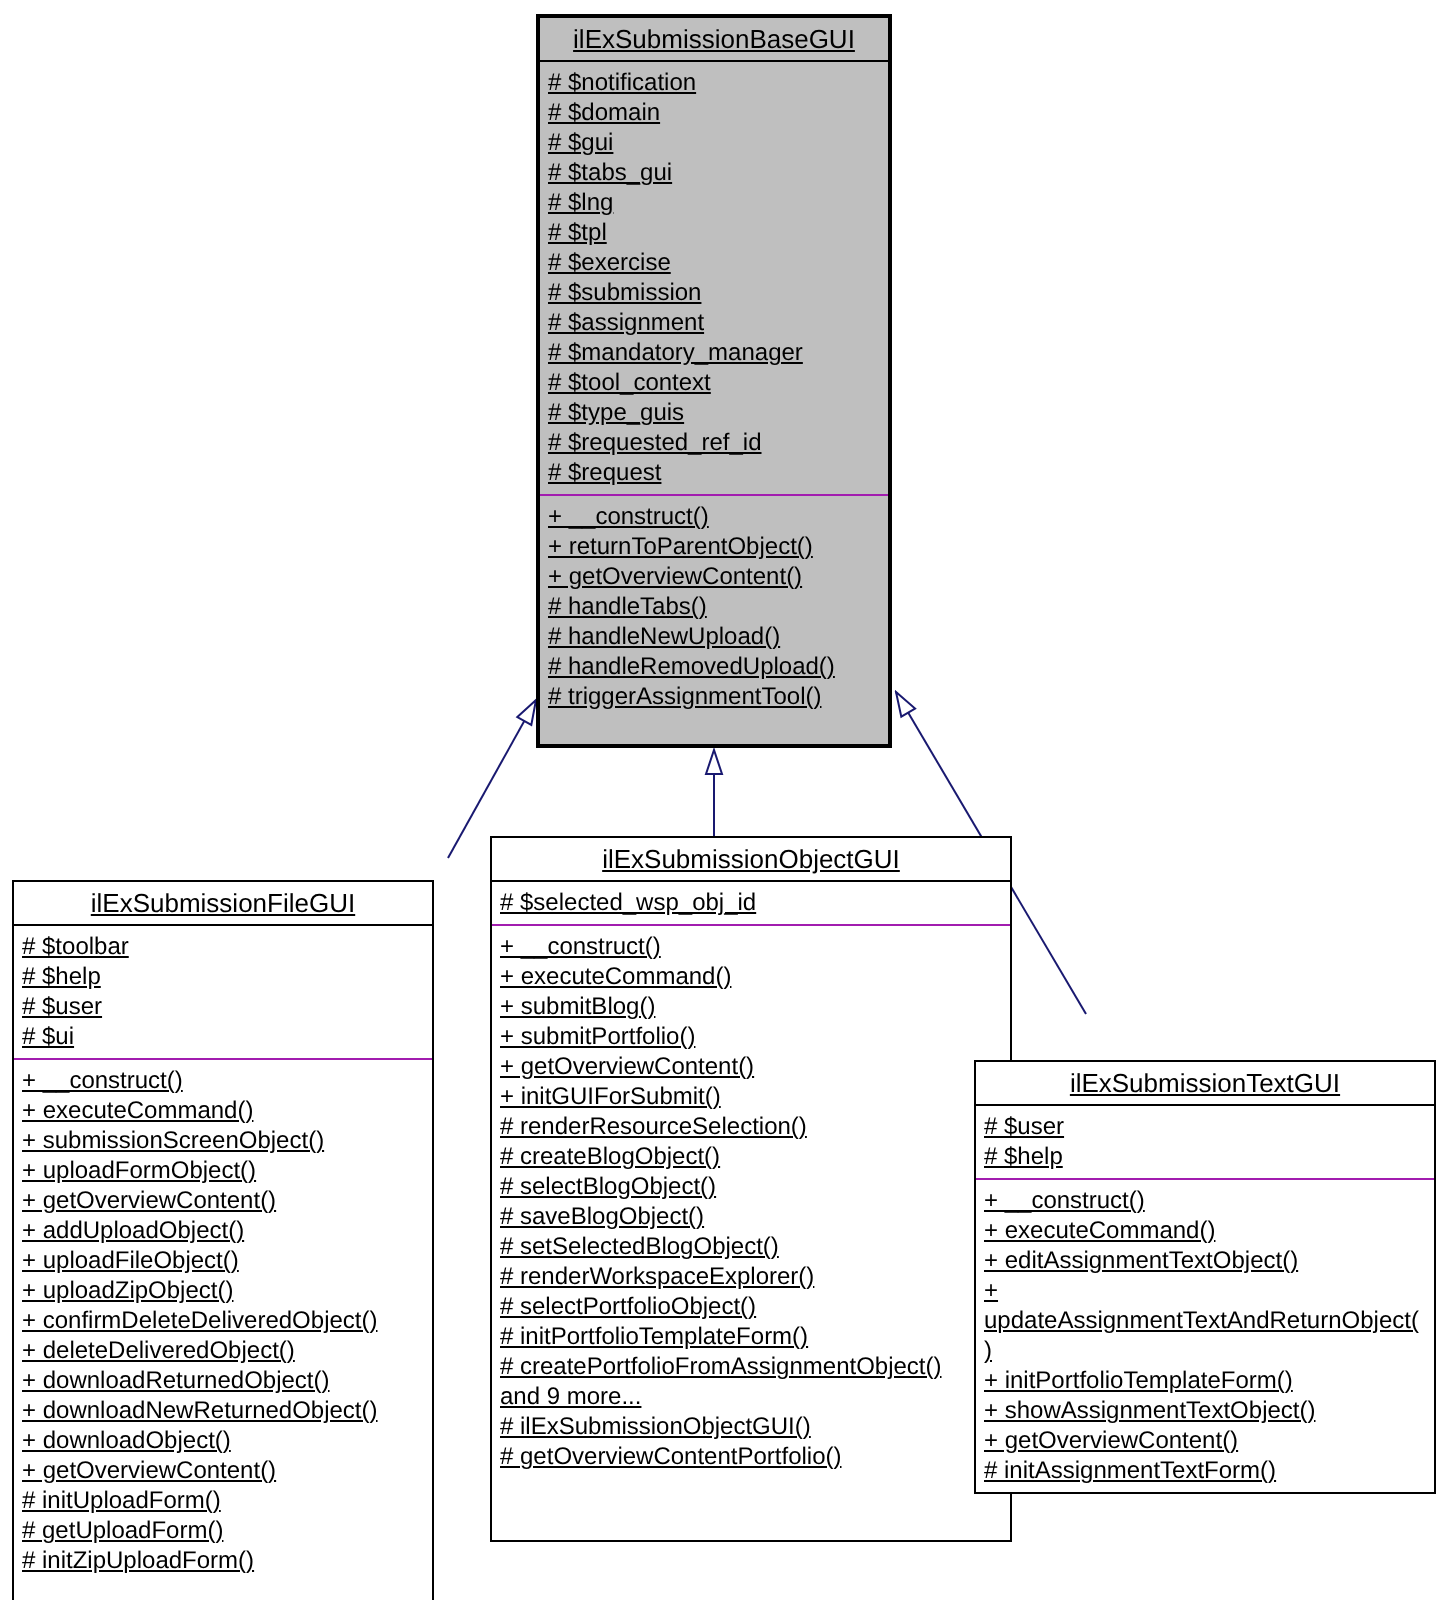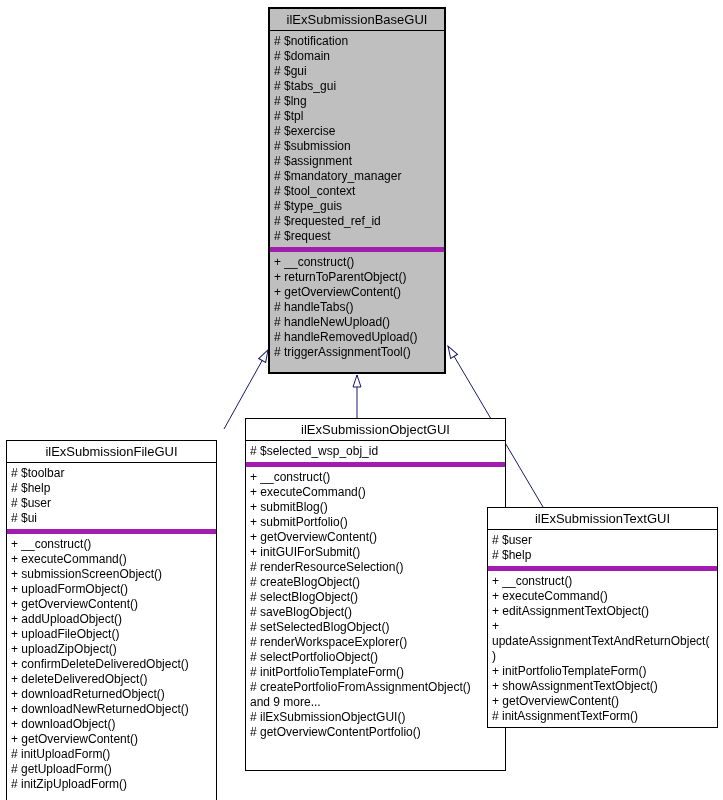--- a/index.html
+++ b/index.html
@@ -11,33 +11,34 @@
     color: #000000;
     background: #ffffff;
     overflow: hidden;
   }
   svg.arrows { position: absolute; left: 0; top: 0; }
   .uml-class {
     position: absolute;
     background: #ffffff;
     border: 1px solid #000000;
     box-sizing: border-box;
+    text-decoration: underline;
   }
   .uml-class.base { border-width: 2px; }
   .uml-title {
     text-align: center;
     font-size: 13px;
     line-height: 21px;
     height: 21px;
     border-bottom: 1px solid #000000;
     white-space: nowrap;
     overflow: hidden;
   }
   .uml-section { padding: 3px 4px 3px 4px; }
-  .uml-section.attrs { border-bottom: 5px solid #a21caf; }
+  .uml-section.attrs { border-bottom: 1px solid #a21caf; }
   .uml-line {
     font-size: 12px;
     line-height: 15px;
     overflow-wrap: anywhere;
     word-break: break-word;
   }
   
   .uml-class.base   { left: 268px; top: 7px;   width: 178px; min-height: 367px; }
   .uml-class.file   { left: 6px;   top: 440px; width: 211px; min-height: 364px; }
   .uml-class.object { left: 245px; top: 418px; width: 261px; min-height: 353px; }
@@ -134,21 +135,21 @@
         <div class="uml-line"># setSelectedBlogObject()</div>
         <div class="uml-line"># renderWorkspaceExplorer()</div>
         <div class="uml-line"># selectPortfolioObject()</div>
         <div class="uml-line"># initPortfolioTemplateForm()</div>
         <div class="uml-line"># createPortfolioFromAssignmentObject()</div>
         <div class="uml-line">and 9 more...</div>
         <div class="uml-line"># ilExSubmissionObjectGUI()</div>
         <div class="uml-line"># getOverviewContentPortfolio()</div>
       </div>
     </div>
-  <div class="uml-class text" style="background: rgb(255, 255, 255); border-color: rgb(0, 0, 0);">
+  <div class="uml-class text" style="background: rgb(255, 255, 255); border-color: rgb(0, 0, 0); margin-top: 23px;">
       <div class="uml-title">ilExSubmissionTextGUI</div>
       <div class="uml-section attrs">
         <div class="uml-line"># $user</div>
         <div class="uml-line"># $help</div>
       </div>
       <div class="uml-section methods">
         <div class="uml-line">+ __construct()</div>
         <div class="uml-line">+ executeCommand()</div>
         <div class="uml-line">+ editAssignmentTextObject()</div>
         <div class="uml-line">+ updateAssignmentTextAndReturnObject()</div>

